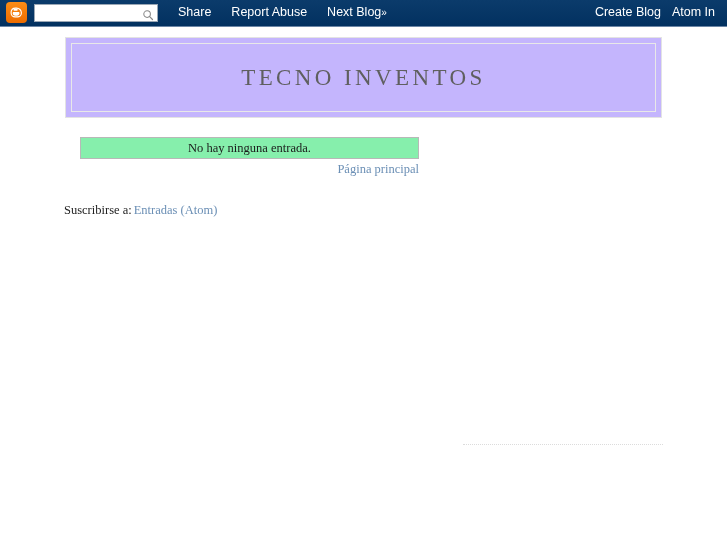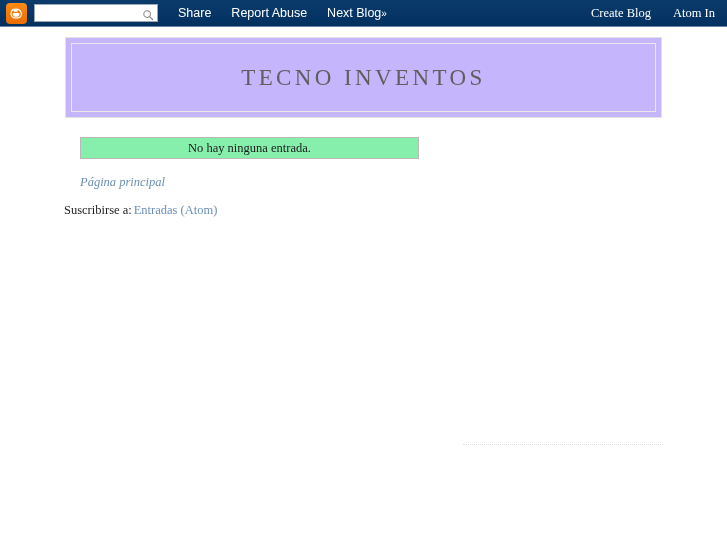--- a/index.html
+++ b/index.html
@@ -19,21 +19,21 @@
     position: absolute;
     left: 0;
     top: 0;
     width: 727px;
     height: 27px;
     background: #0a3a68;
     background: linear-gradient(#0b3b6b, #023160);
     border-bottom: 1px solid #6b86a6;
     box-sizing: border-box;
     display: flex;
-    align-items: center;
+    align-items: flex-end;
   }
   #navbar-left {
     display: flex;
     align-items: center;
     padding-left: 6px;
   }
   #navbar-right {
     margin-left: auto;
     display: flex;
     align-items: center;
@@ -86,21 +86,21 @@
 
   .nav-link {
     color: #ffffff;
     font-size: 12.5px;
     text-decoration: none;
     margin-left: 18px;
     white-space: nowrap;
     line-height: 27px;
   }
   #navbar-left .nav-link { margin-left: 20px; }
-  #navbar-right .nav-link { margin-left: 22px; font-family: Liberation Serif, serif; }
+  #navbar-right .nav-link { margin-left: 11px; }
   .nav-link .chev { font-size: 10px; letter-spacing: -1px; }
 
   
   #outer {
     position: absolute;
     left: 0;
     top: 27px;
     width: 727px;
     height: 518px;
     background: #ffffff;
@@ -154,24 +154,22 @@
     display: flex;
     align-items: center;
     justify-content: center;
   }
   #status-text {
     font-family: "Liberation Serif", serif;
     font-size: 12.5px;
     color: #1a1a1a;
   }
   #home-link-row {
-    margin-top: 13px;
-    text-align: left;
+    text-align: right;
     width: 339px;
-    font-style: italic;
   }
   .blue-link {
     font-family: "Liberation Serif", serif;
     font-size: 12.5px;
     color: #6b8fb5;
     text-decoration: none;
   }
   #subscribe-row {
     position: absolute;
     left: 64px;

